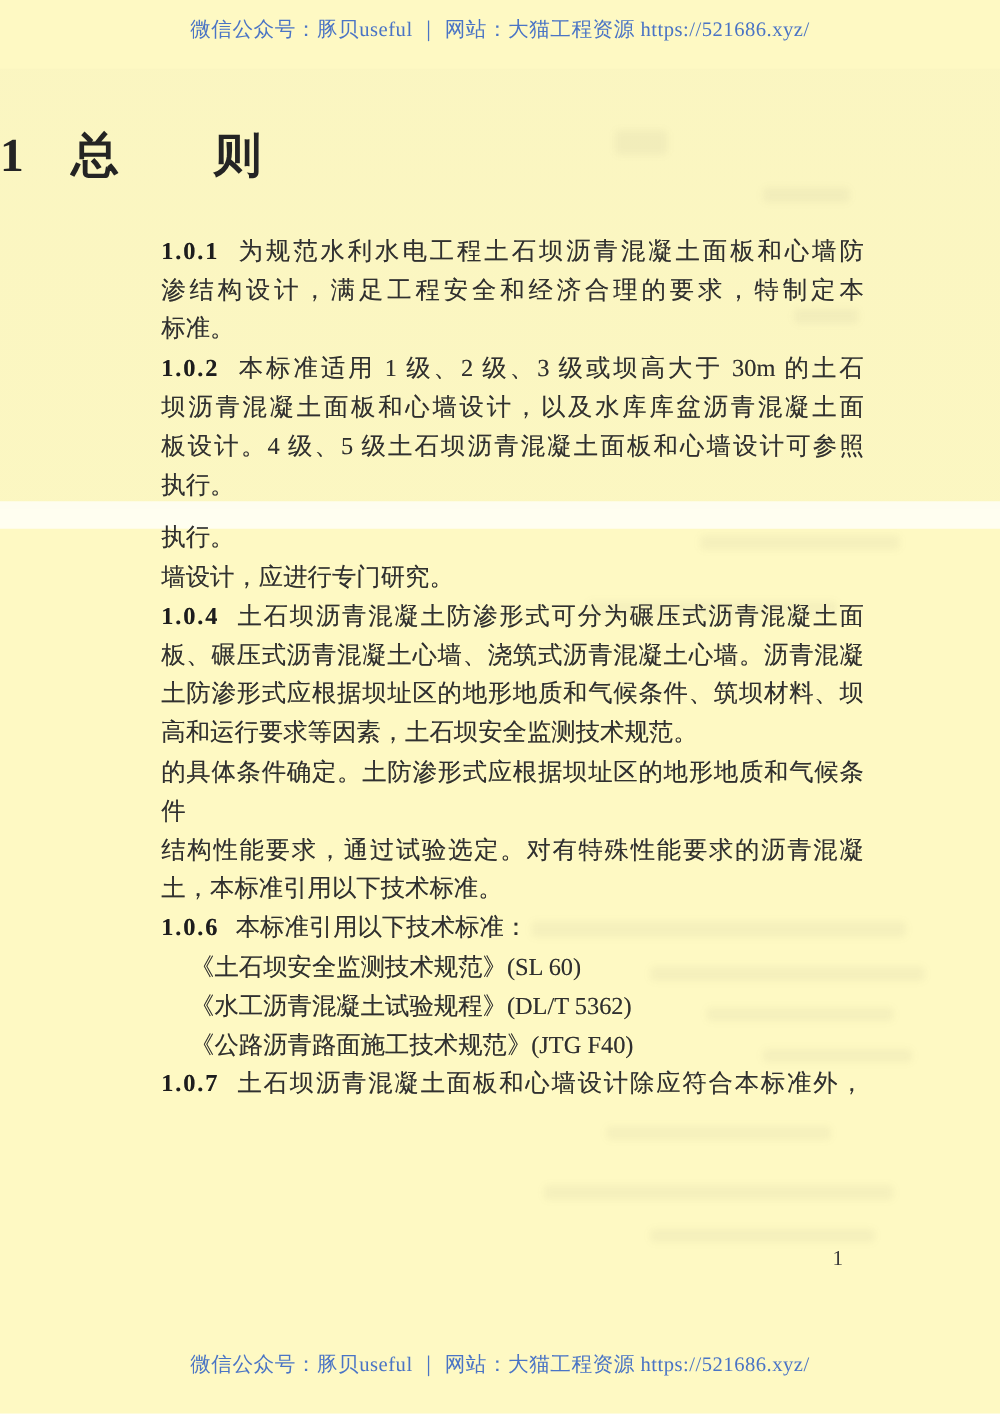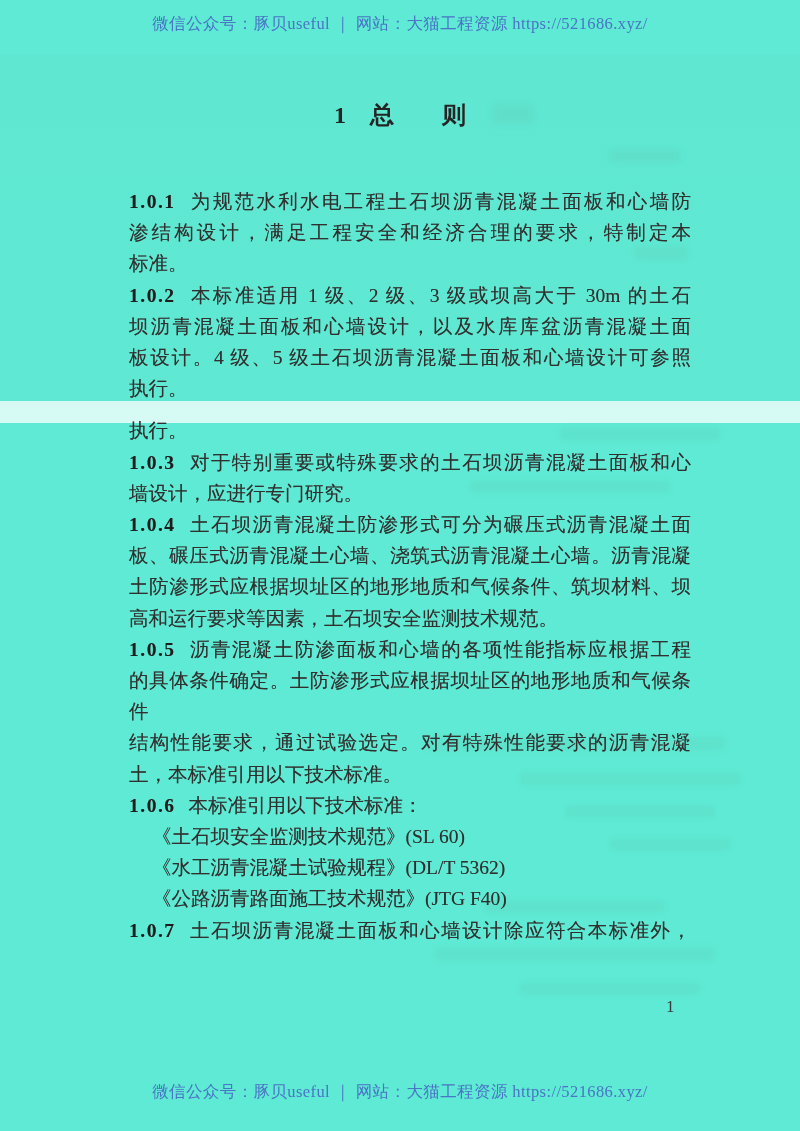--- a/index.html
+++ b/index.html
@@ -1,20 +1,20 @@
 <!DOCTYPE html>
 <html><head>
 <meta charset="utf-8">
 <style>
   html, body { margin: 0; padding: 0; background: #ffffff; }
   .page {
     position: relative;
     width: 800px;
     height: 1131px;
-    background: #5eead4;
+    background: #fef9c3;
     overflow: hidden;
     font-family: "Liberation Serif", "DejaVu Serif", serif;
     text-decoration: underline;
   }
   
   .tint-top {
     position: absolute; top: 55px; left: 0; width: 800px; height: 352px;
     background: linear-gradient(rgba(130,130,128,0.028), rgba(130,130,128,0.018));
     pointer-events: none;
   }
@@ -28,22 +28,22 @@
     text-align: center;
     color: #4a74c5;
     font-size: 16.5px;
     letter-spacing: 0.4px;
     white-space: pre;
   }
   .promo.top { top: 13px; }
   .promo.bottom { top: 1081px; }
   .doc-title {
     position: absolute; top: 99px; left: 0; width: 800px;
-    text-align: center;
-    font-size: 24px;
+    text-align: left;
+    font-size: 38px;
     font-weight: bold;
     color: #242424;
     white-space: pre;
   }
   .body-text {
     position: absolute; top: 186px; left: 129px; width: 562px;
     font-size: 19.5px;
     line-height: 31.2px;
     color: #30302f;
     text-shadow: 0 0 0.4px rgba(60,60,60,0.5);
@@ -98,27 +98,25 @@
 
   <div class="body-text">
       <div class="line just"><b class="num">1.0.1</b><span>为规范水利水电工程土石坝沥青混凝土面板和心墙防</span></div>
       <div class="line just"><span>渗结构设计，满足工程安全和经济合理的要求，特制定本</span></div>
       <div class="line"><span>标准。</span></div>
       <div class="line just"><b class="num">1.0.2</b><span>本标准适用 1 级、2 级、3 级或坝高大于 30m 的土石</span></div>
       <div class="line just"><span>坝沥青混凝土面板和心墙设计，以及水库库盆沥青混凝土面</span></div>
       <div class="line just"><span>板设计。4 级、5 级土石坝沥青混凝土面板和心墙设计可参照</span></div>
       <div class="line"><span>执行。</span></div>
       <div class="line gap"><span>执行。</span></div>
-      <div class="line just"><b class="num">1.0.3</b><span>对于特别重要或特殊要求的土石坝沥青混凝土面板和心</span></div>
       <div class="line"><span>墙设计，应进行专门研究。</span></div>
       <div class="line just"><b class="num">1.0.4</b><span>土石坝沥青混凝土防渗形式可分为碾压式沥青混凝土面</span></div>
       <div class="line just"><span>板、碾压式沥青混凝土心墙、浇筑式沥青混凝土心墙。沥青混凝</span></div>
       <div class="line just"><span>土防渗形式应根据坝址区的地形地质和气候条件、筑坝材料、坝</span></div>
       <div class="line"><span>高和运行要求等因素，土石坝安全监测技术规范。</span></div>
-      <div class="line just"><b class="num">1.0.5</b><span>沥青混凝土防渗面板和心墙的各项性能指标应根据工程</span></div>
       <div class="line just"><span>的具体条件确定。土防渗形式应根据坝址区的地形地质和气候条件</span></div>
       <div class="line just"><span>结构性能要求，通过试验选定。对有特殊性能要求的沥青混凝</span></div>
       <div class="line"><span>土，本标准引用以下技术标准。</span></div>
       <div class="line"><b class="num">1.0.6</b><span>本标准引用以下技术标准：</span></div>
       <div class="line ref"><span>《土石坝安全监测技术规范》(SL 60)</span></div>
       <div class="line ref"><span>《水工沥青混凝土试验规程》(DL/T 5362)</span></div>
       <div class="line ref"><span>《公路沥青路面施工技术规范》(JTG F40)</span></div>
       <div class="line just"><b class="num">1.0.7</b><span>土石坝沥青混凝土面板和心墙设计除应符合本标准外，</span></div>
     </div>
 

